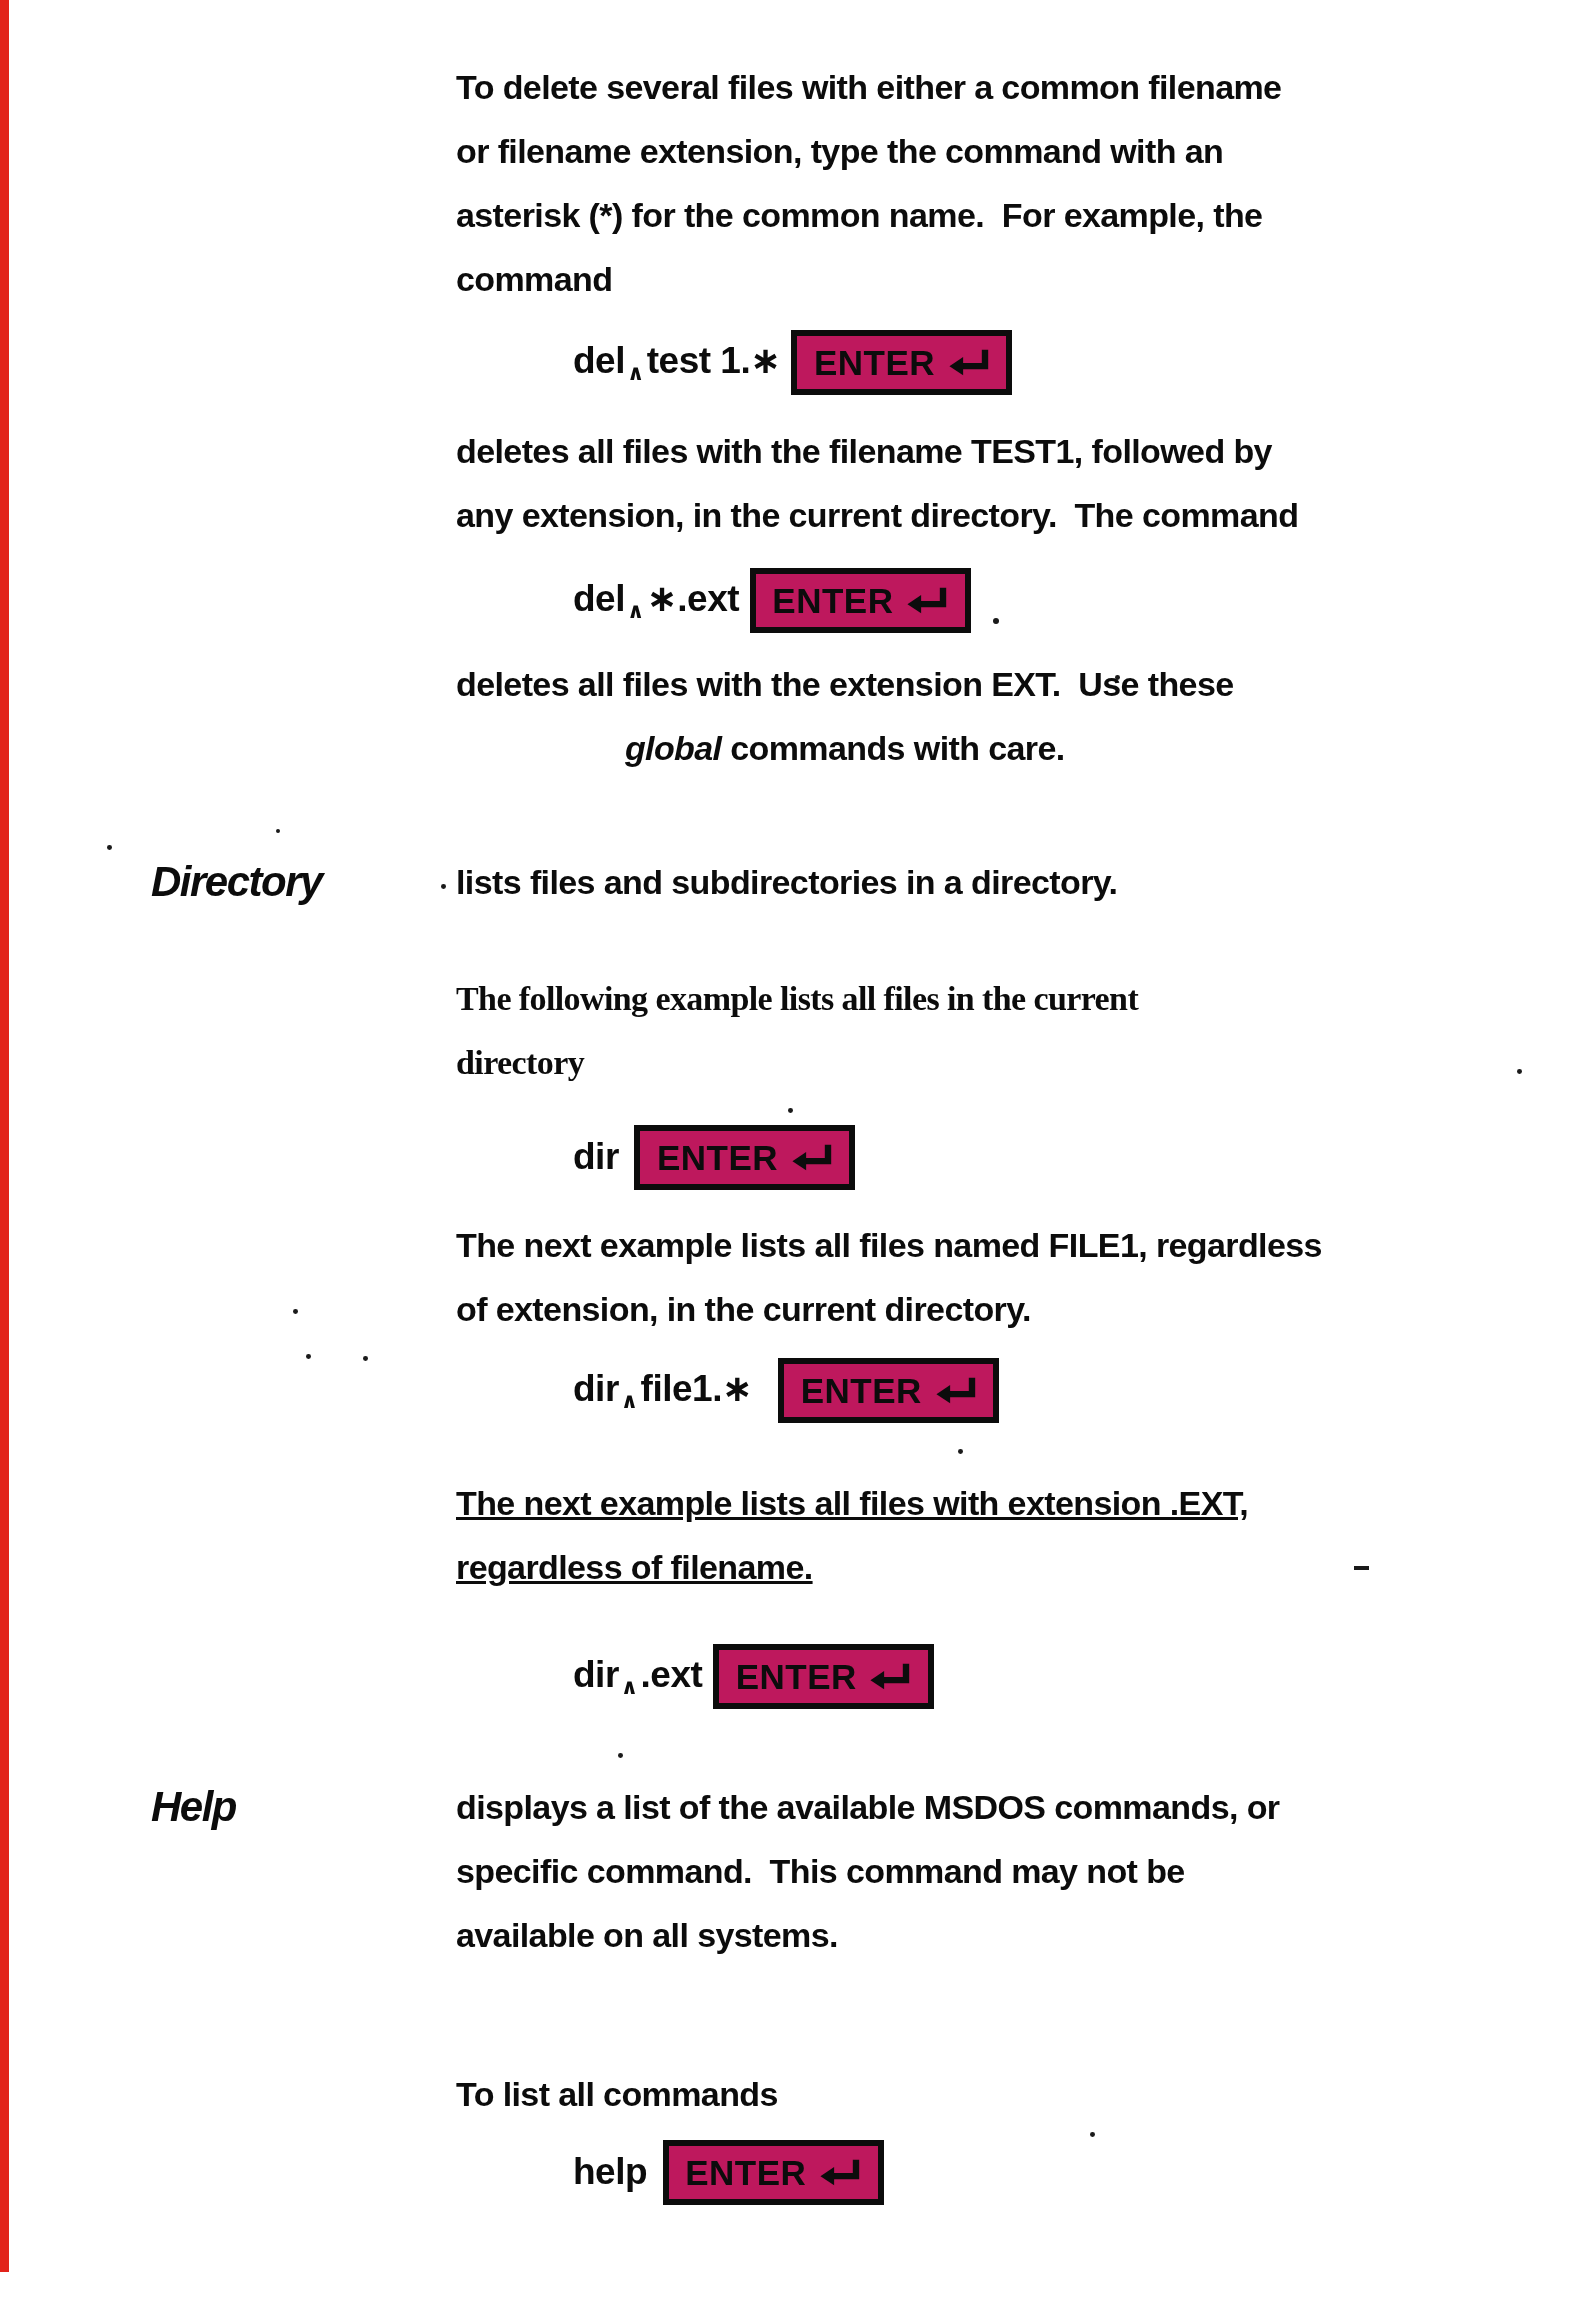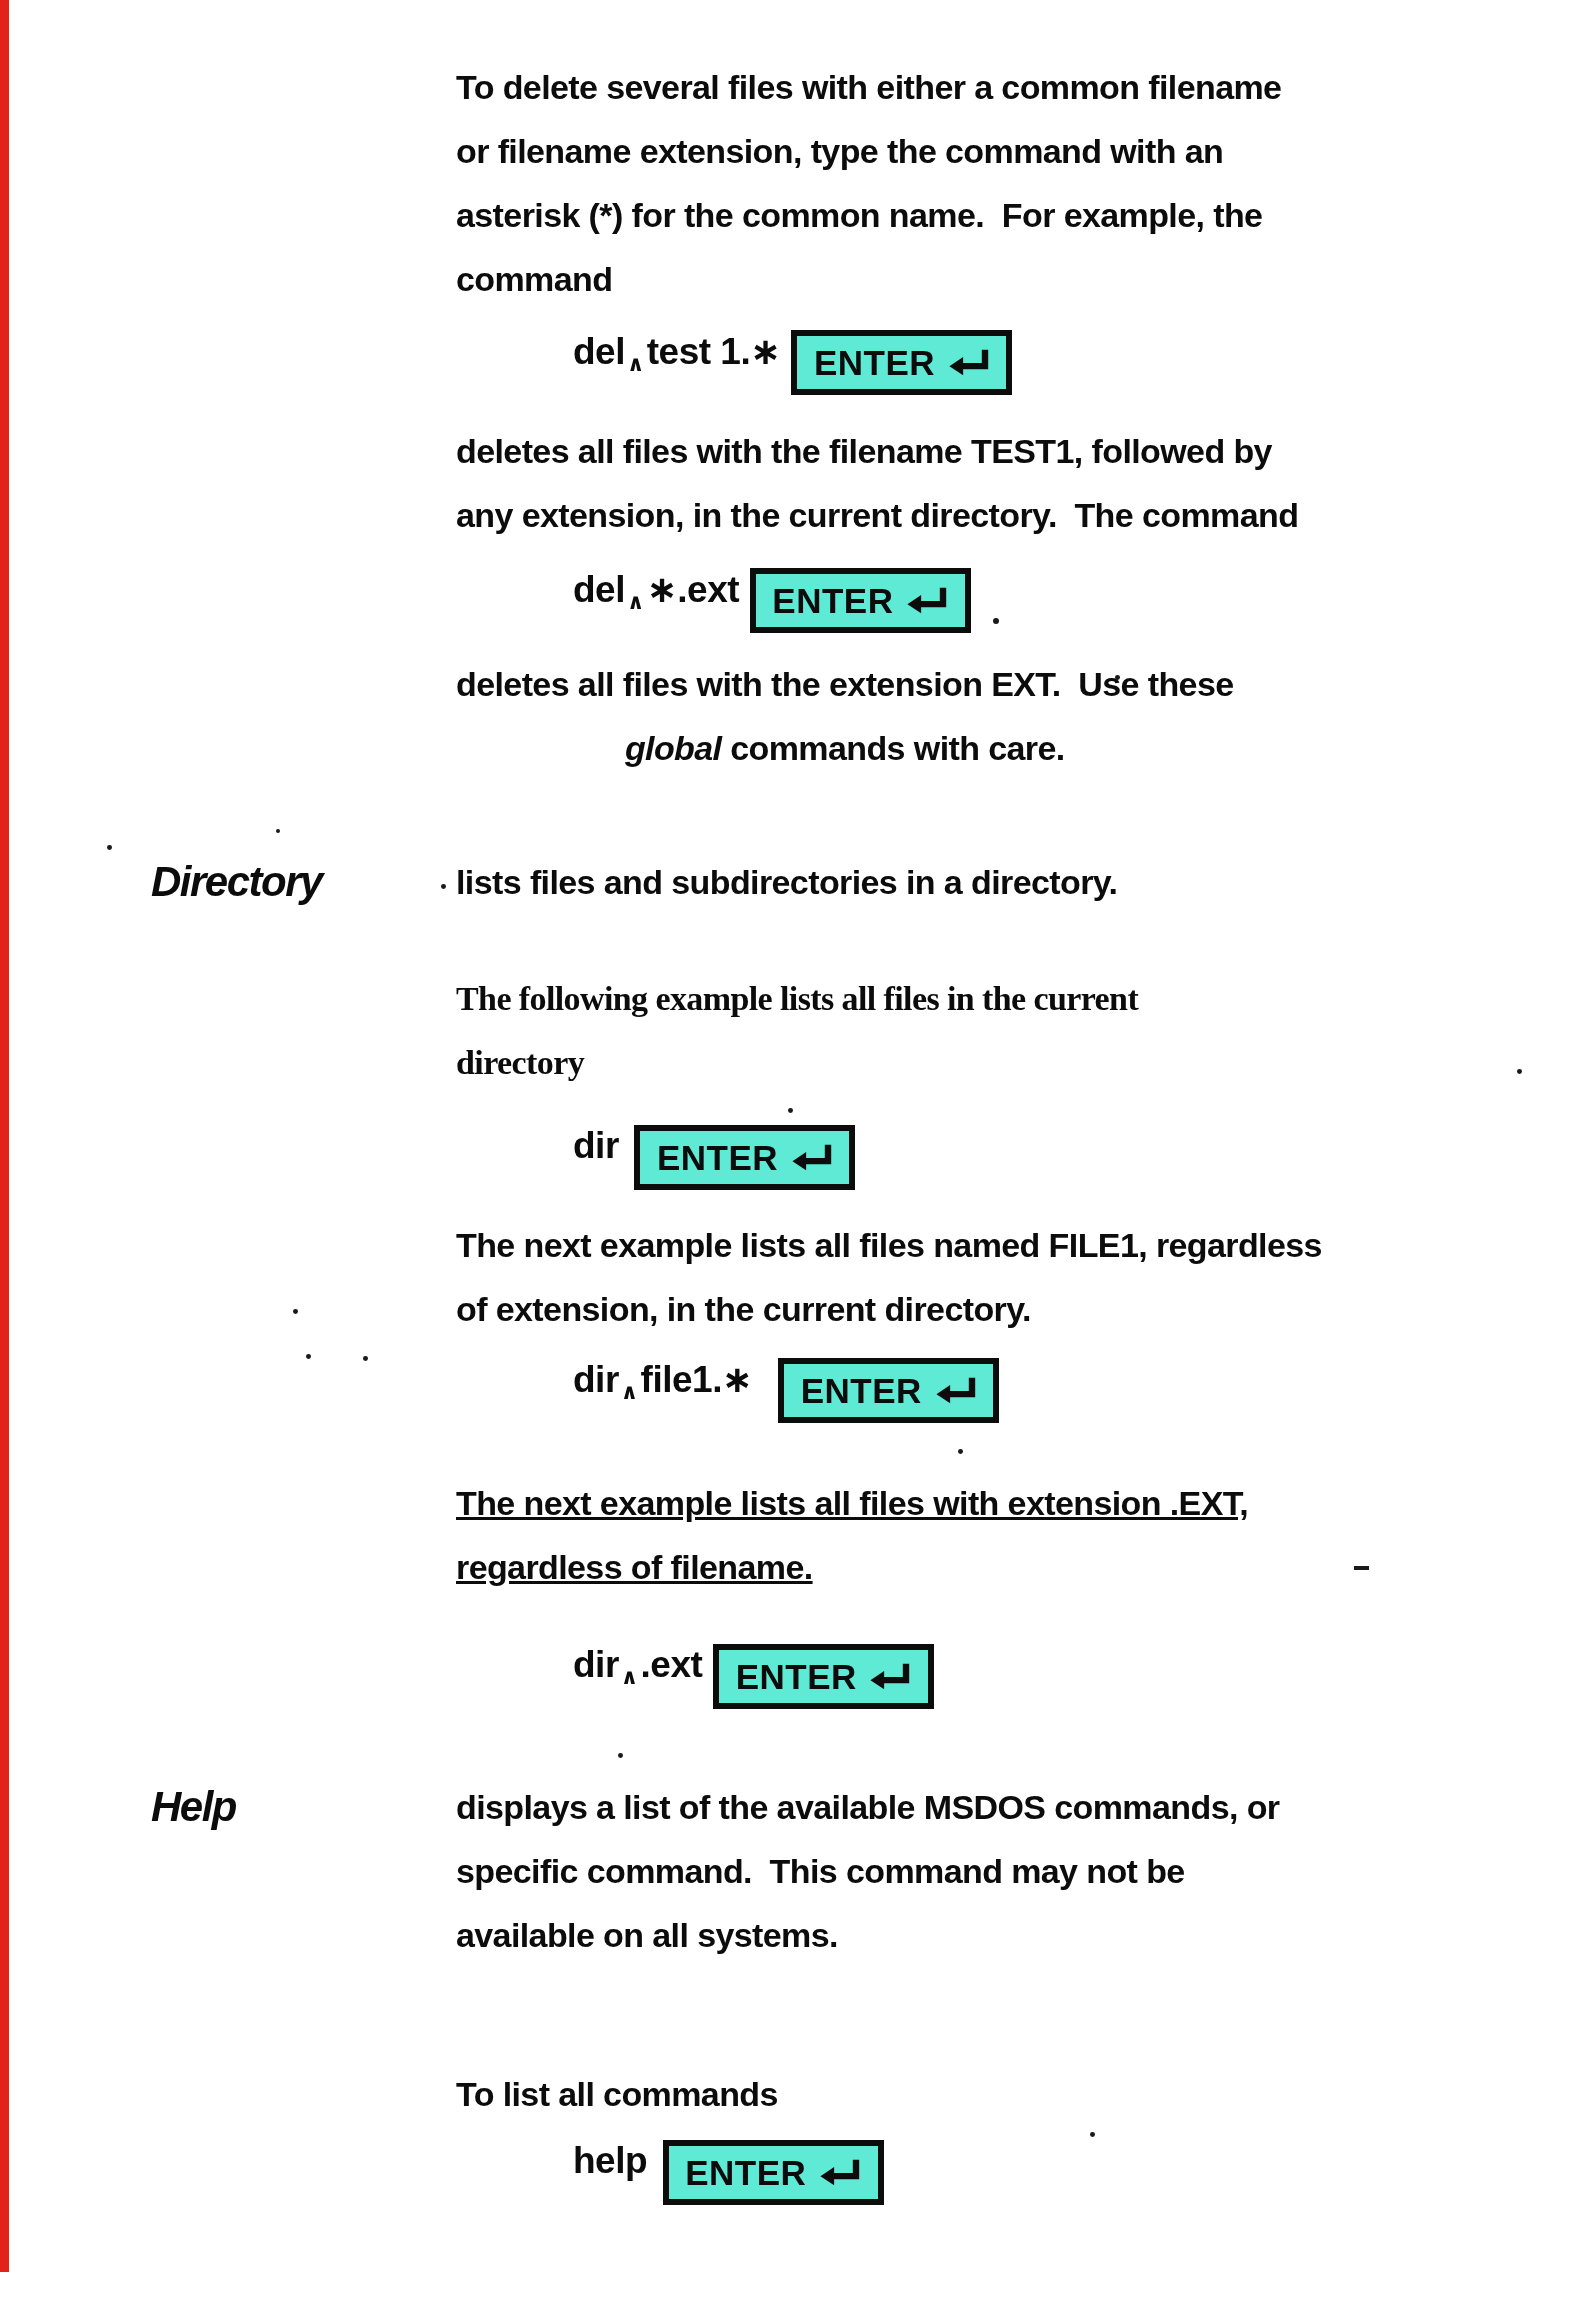--- a/index.html
+++ b/index.html
@@ -13,35 +13,35 @@
     overflow:hidden;
   }
   .abs{position:absolute;}
   .red-edge{
     position:absolute;left:0;top:0;width:8.8px;height:2272px;
     background:#e2231a;
   }
   .body{font-size:34px;letter-spacing:-0.6px;line-height:64px;}
   .line{display:block;white-space:pre;}
   .heading{font-size:42px;font-style:italic;letter-spacing:-1.5px;line-height:64px;}
-  .cmdrow{display:flex;}
+  .cmdrow{display:flex;align-items:center;}
   .cmd{font-size:37px;letter-spacing:-0.5px;white-space:pre;}
   .caret{
     font-family:"DejaVu Sans",sans-serif;
     font-size:0.58em;
     vertical-align:-0.34em;
     margin:0 2.9px 0 2px;
     display:inline-block;
   }
   .key{
     display:inline-flex;align-items:center;gap:11.7px;
     border:6.8px solid #0c0c0c;
     padding:8.8px 14.6px 8.8px 16.6px;
     margin-left:10.7px;
-    background:#5eead4;
+    background:#be185d;
   }
   .keylabel{font-size:35px;letter-spacing:0.5px;line-height:1;}
   .retarrow{width:45px;height:31px;display:block;}
   i.gl{font-style:italic;}
   .dot{
     position:absolute;width:5.9px;height:5.9px;border-radius:50%;
     background:#1a1a1a;
   }
   .dash{
     position:absolute;width:14.6px;height:3.9px;

